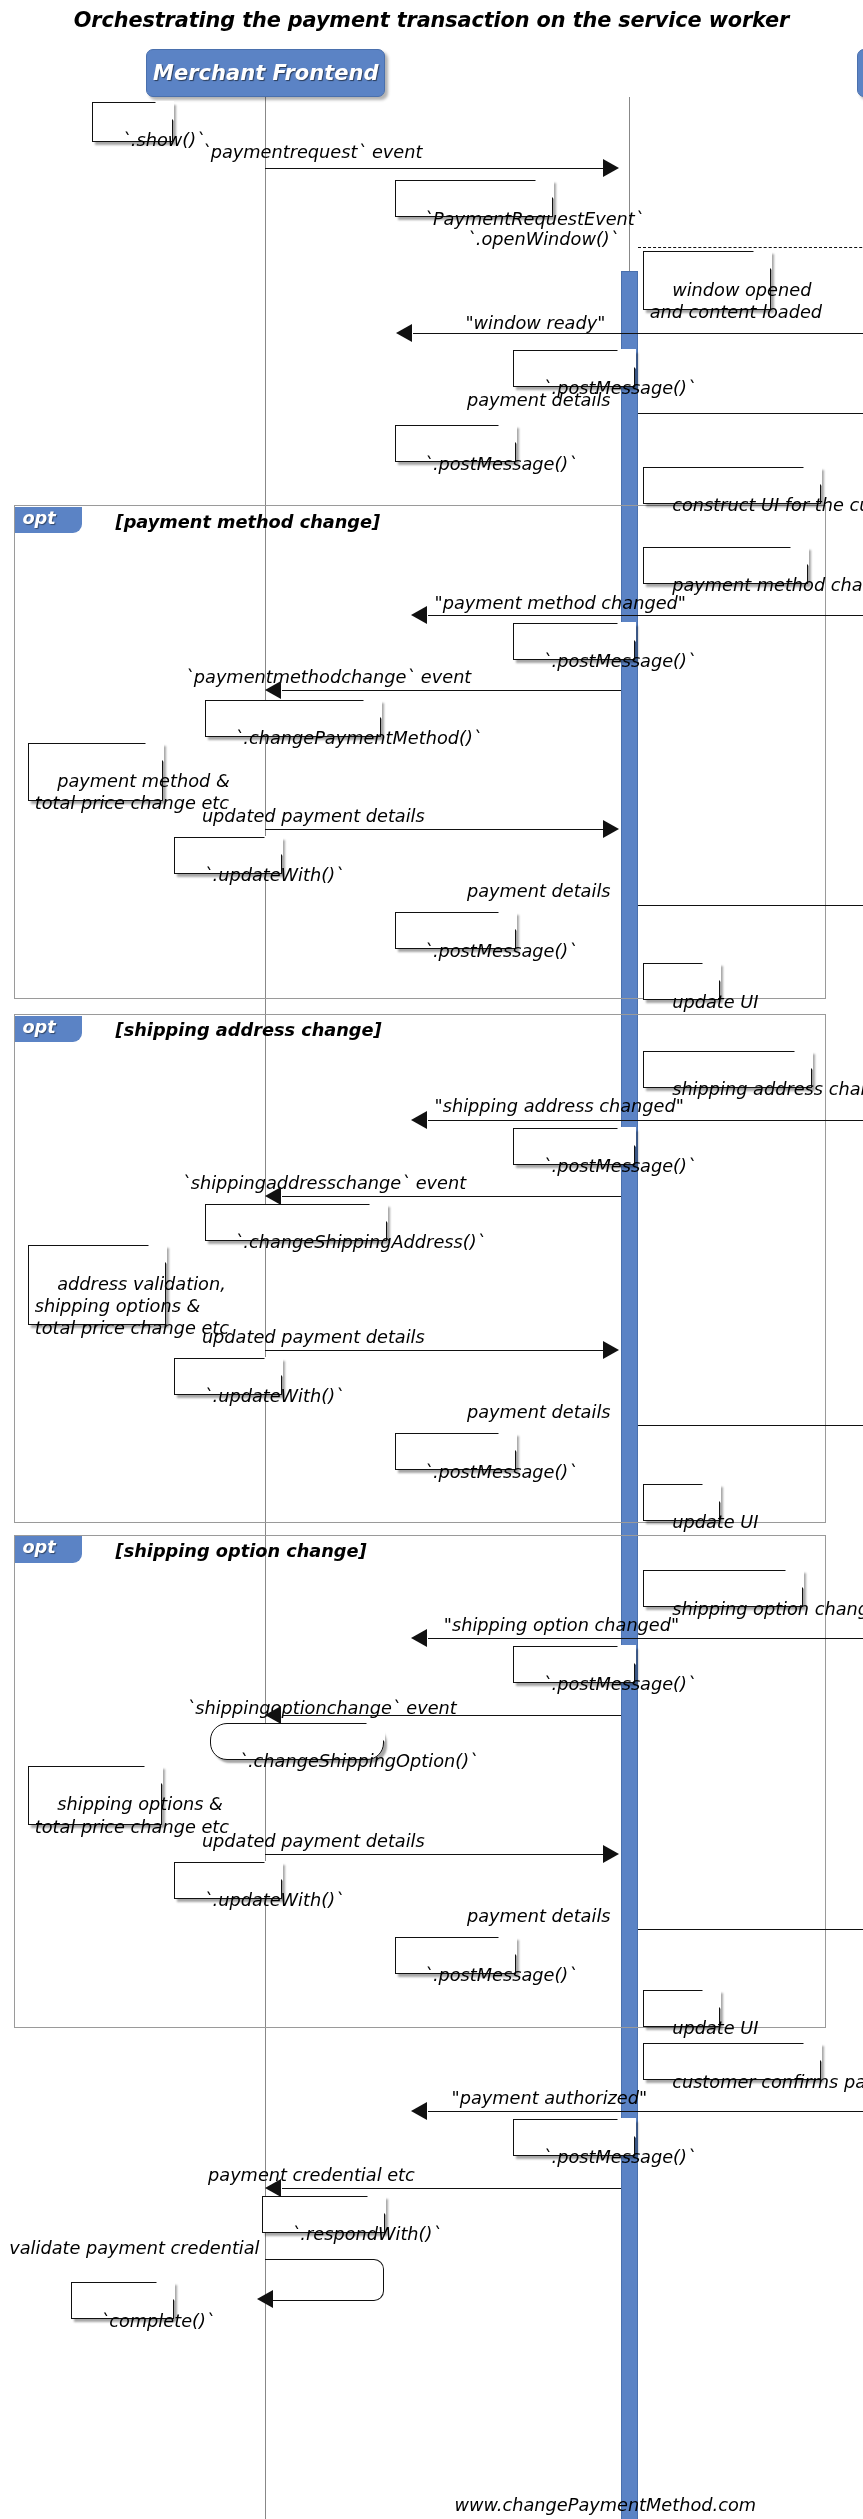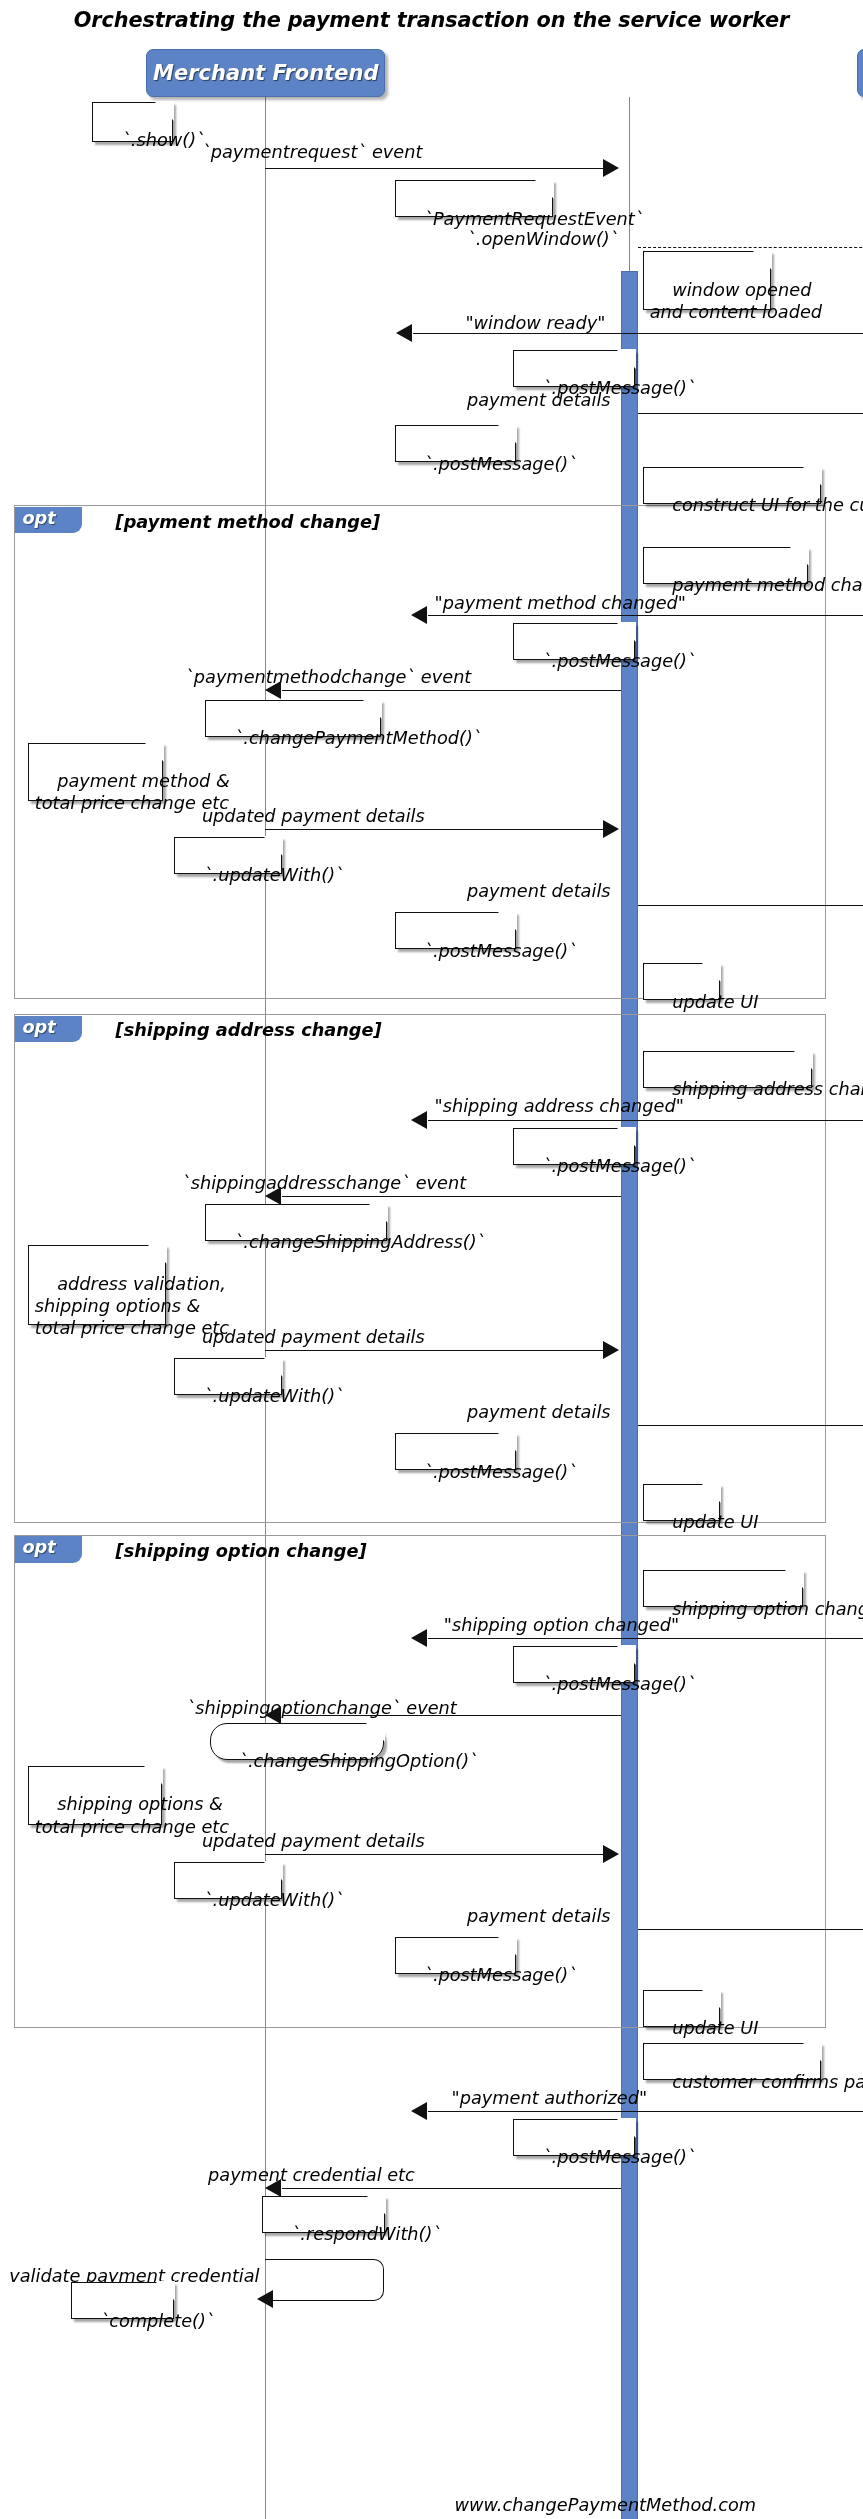--- a/index.html
+++ b/index.html
@@ -413,21 +413,21 @@
 
   <div class="msg-label" style="left: 208.045px; top: 2165.21px; font-size: 17.7223px;">payment credential etc</div>
   <div class="msg-line" style="left: 282.016px; top: 2188.32px; width: 339.036px; font-size: 24.6571px;"></div>
   <div class="arrowhead left" style="left: 265.064px; top: 2179.07px; font-size: 24.6571px; border-top-width: 9.24643px; border-bottom-width: 9.24643px; border-right-width: 16.9518px;"></div>
 
   <div class="note" style="left: 261.982px; top: 2196.03px; width: 123.286px; height: 36.9857px; font-size: 17.7223px; line-height: 22.3455px;">
     <span>`.respondWith()`</span>
     <div class="foldcut" style="border-left-width: 20.0339px; border-top-width: 20.0339px;"></div>
   </div>
 
-  <div class="msg-label" style="left: 9.24643px; top: 2237.64px; font-size: 17.7223px; margin-top: 28px;">validate payment credential</div>
+  <div class="msg-label" style="left: 9.24643px; top: 2237.64px; font-size: 17.7223px;">validate payment credential</div>
   <div class="self-msg" style="left: 265.064px; top: 2259.21px; width: 118.662px; height: 41.6089px; font-size: 24.6571px;"></div>
   <div class="arrowhead left" style="left: 257.359px; top: 2290.03px; font-size: 24.6571px; border-top-width: 9.24643px; border-bottom-width: 9.24643px; border-right-width: 16.9518px;"></div>
 
   <div class="note" style="left: 70.8893px; top: 2282.33px; width: 103.252px; height: 36.9857px; font-size: 17.7223px; line-height: 22.3455px;">
     <span>`complete()`</span>
     <div class="foldcut" style="border-left-width: 20.0339px; border-top-width: 20.0339px;"></div>
   </div>
 
   <div class="footer-credit" style="font-size: 17.7223px;">www.changePaymentMethod.com</div>
 

